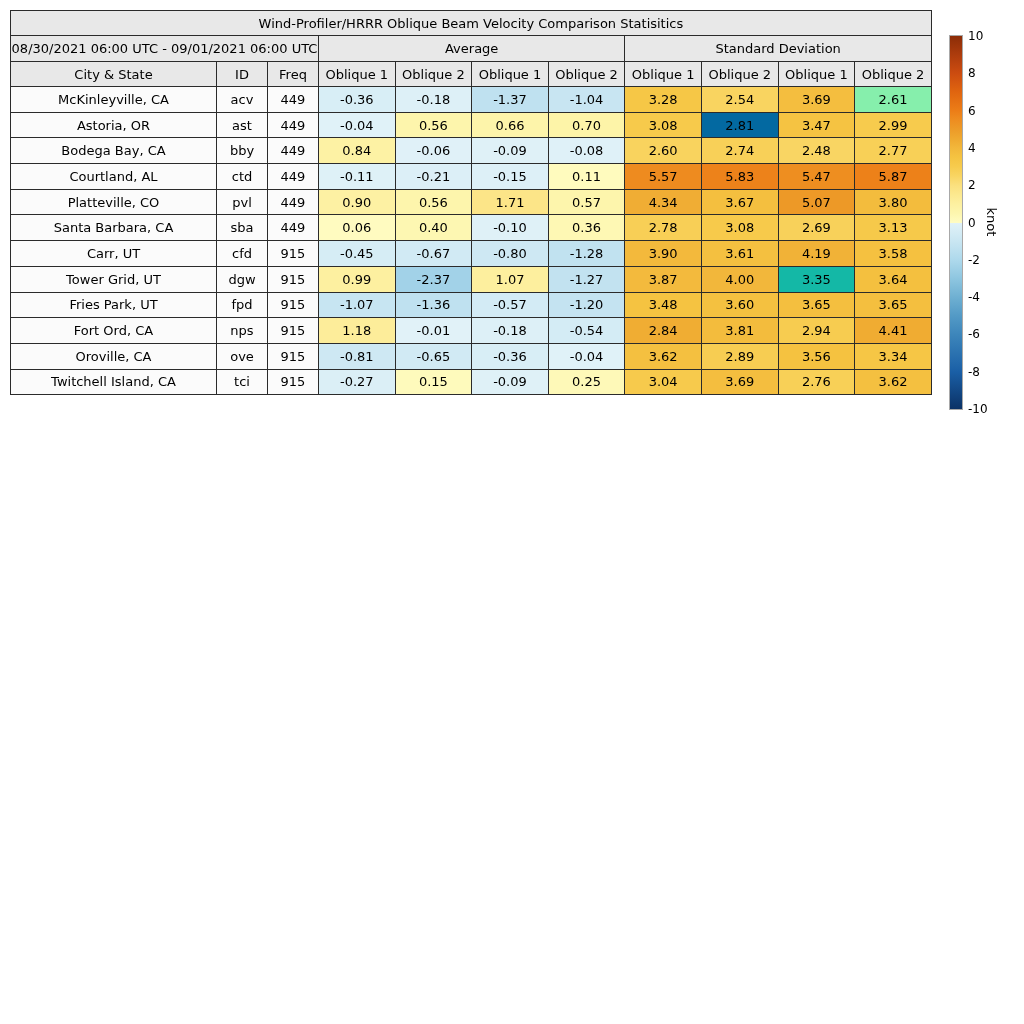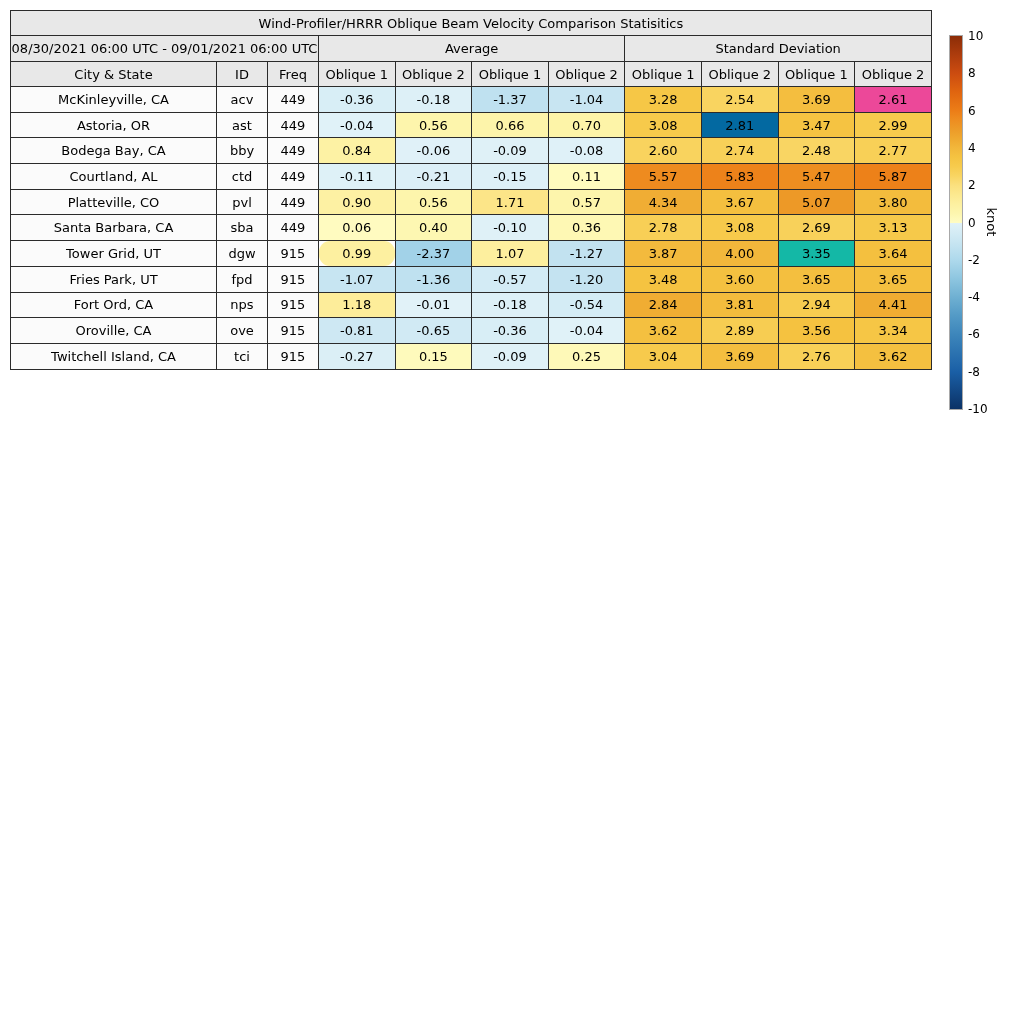--- a/index.html
+++ b/index.html
@@ -78,21 +78,21 @@
           <td class="lbl">McKinleyville, CA</td>
           <td class="lbl">acv</td>
           <td class="lbl">449</td>
           <td style="background: rgb(216, 238, 246);">-0.36</td>
           <td style="background: rgb(221, 240, 247);">-0.18</td>
           <td style="background: rgb(191, 225, 240);">-1.37</td>
           <td style="background: rgb(200, 229, 242);">-1.04</td>
           <td style="background: rgb(246, 199, 70);">3.28</td>
           <td style="background: rgb(249, 212, 96);">2.54</td>
           <td style="background: rgb(244, 190, 63);">3.69</td>
-          <td style="background: #ec4899;">2.61</td>
+          <td style="background: #86efac;">2.61</td>
         </tr>
         <tr class="data-row">
           <td class="lbl">Astoria, OR</td>
           <td class="lbl">ast</td>
           <td class="lbl">449</td>
           <td style="background: rgb(224, 242, 248);">-0.04</td>
           <td style="background: rgb(253, 245, 172);">0.56</td>
           <td style="background: rgb(253, 244, 170);">0.66</td>
           <td style="background: rgb(253, 244, 168);">0.70</td>
           <td style="background: rgb(247, 202, 75);">3.08</td>
@@ -146,24 +146,37 @@
           <td style="background: rgb(255, 251, 192);">0.06</td>
           <td style="background: rgb(253, 247, 178);">0.40</td>
           <td style="background: rgb(223, 241, 247);">-0.10</td>
           <td style="background: rgb(254, 248, 180);">0.36</td>
           <td style="background: rgb(248, 207, 86);">2.78</td>
           <td style="background: rgb(247, 202, 75);">3.08</td>
           <td style="background: rgb(248, 209, 90);">2.69</td>
           <td style="background: rgb(246, 201, 74);">3.13</td>
         </tr>
         <tr class="data-row">
+          <td class="lbl">Carr, UT</td>
+          <td class="lbl">cfd</td>
+          <td class="lbl">915</td>
+          <td style="background: rgb(214, 237, 245);">-0.45</td>
+          <td style="background: rgb(209, 234, 244);">-0.67</td>
+          <td style="background: rgb(206, 232, 243);">-0.80</td>
+          <td style="background: rgb(193, 226, 240);">-1.28</td>
+          <td style="background: rgb(243, 185, 60);">3.90</td>
+          <td style="background: rgb(244, 192, 64);">3.61</td>
+          <td style="background: rgb(241, 178, 55);">4.19</td>
+          <td style="background: rgb(245, 193, 64);">3.58</td>
+        </tr>
+        <tr class="data-row">
           <td class="lbl">Tower Grid, UT</td>
           <td class="lbl">dgw</td>
           <td class="lbl">915</td>
-          <td style="background: rgb(253, 240, 160); border-radius: 11px;">0.99</td>
+          <td style="background: rgb(253, 240, 160);">0.99</td>
           <td style="background: rgb(162, 210, 232);">-2.37</td>
           <td style="background: rgb(253, 239, 158);">1.07</td>
           <td style="background: rgb(194, 226, 240);">-1.27</td>
           <td style="background: rgb(243, 186, 61);">3.87</td>
           <td style="background: rgb(242, 183, 59);">4.00</td>
           <td style="background: #14b8a6;">3.35</td>
           <td style="background: rgb(244, 192, 63);">3.64</td>
         </tr>
         <tr class="data-row">
           <td class="lbl">Fries Park, UT</td>

